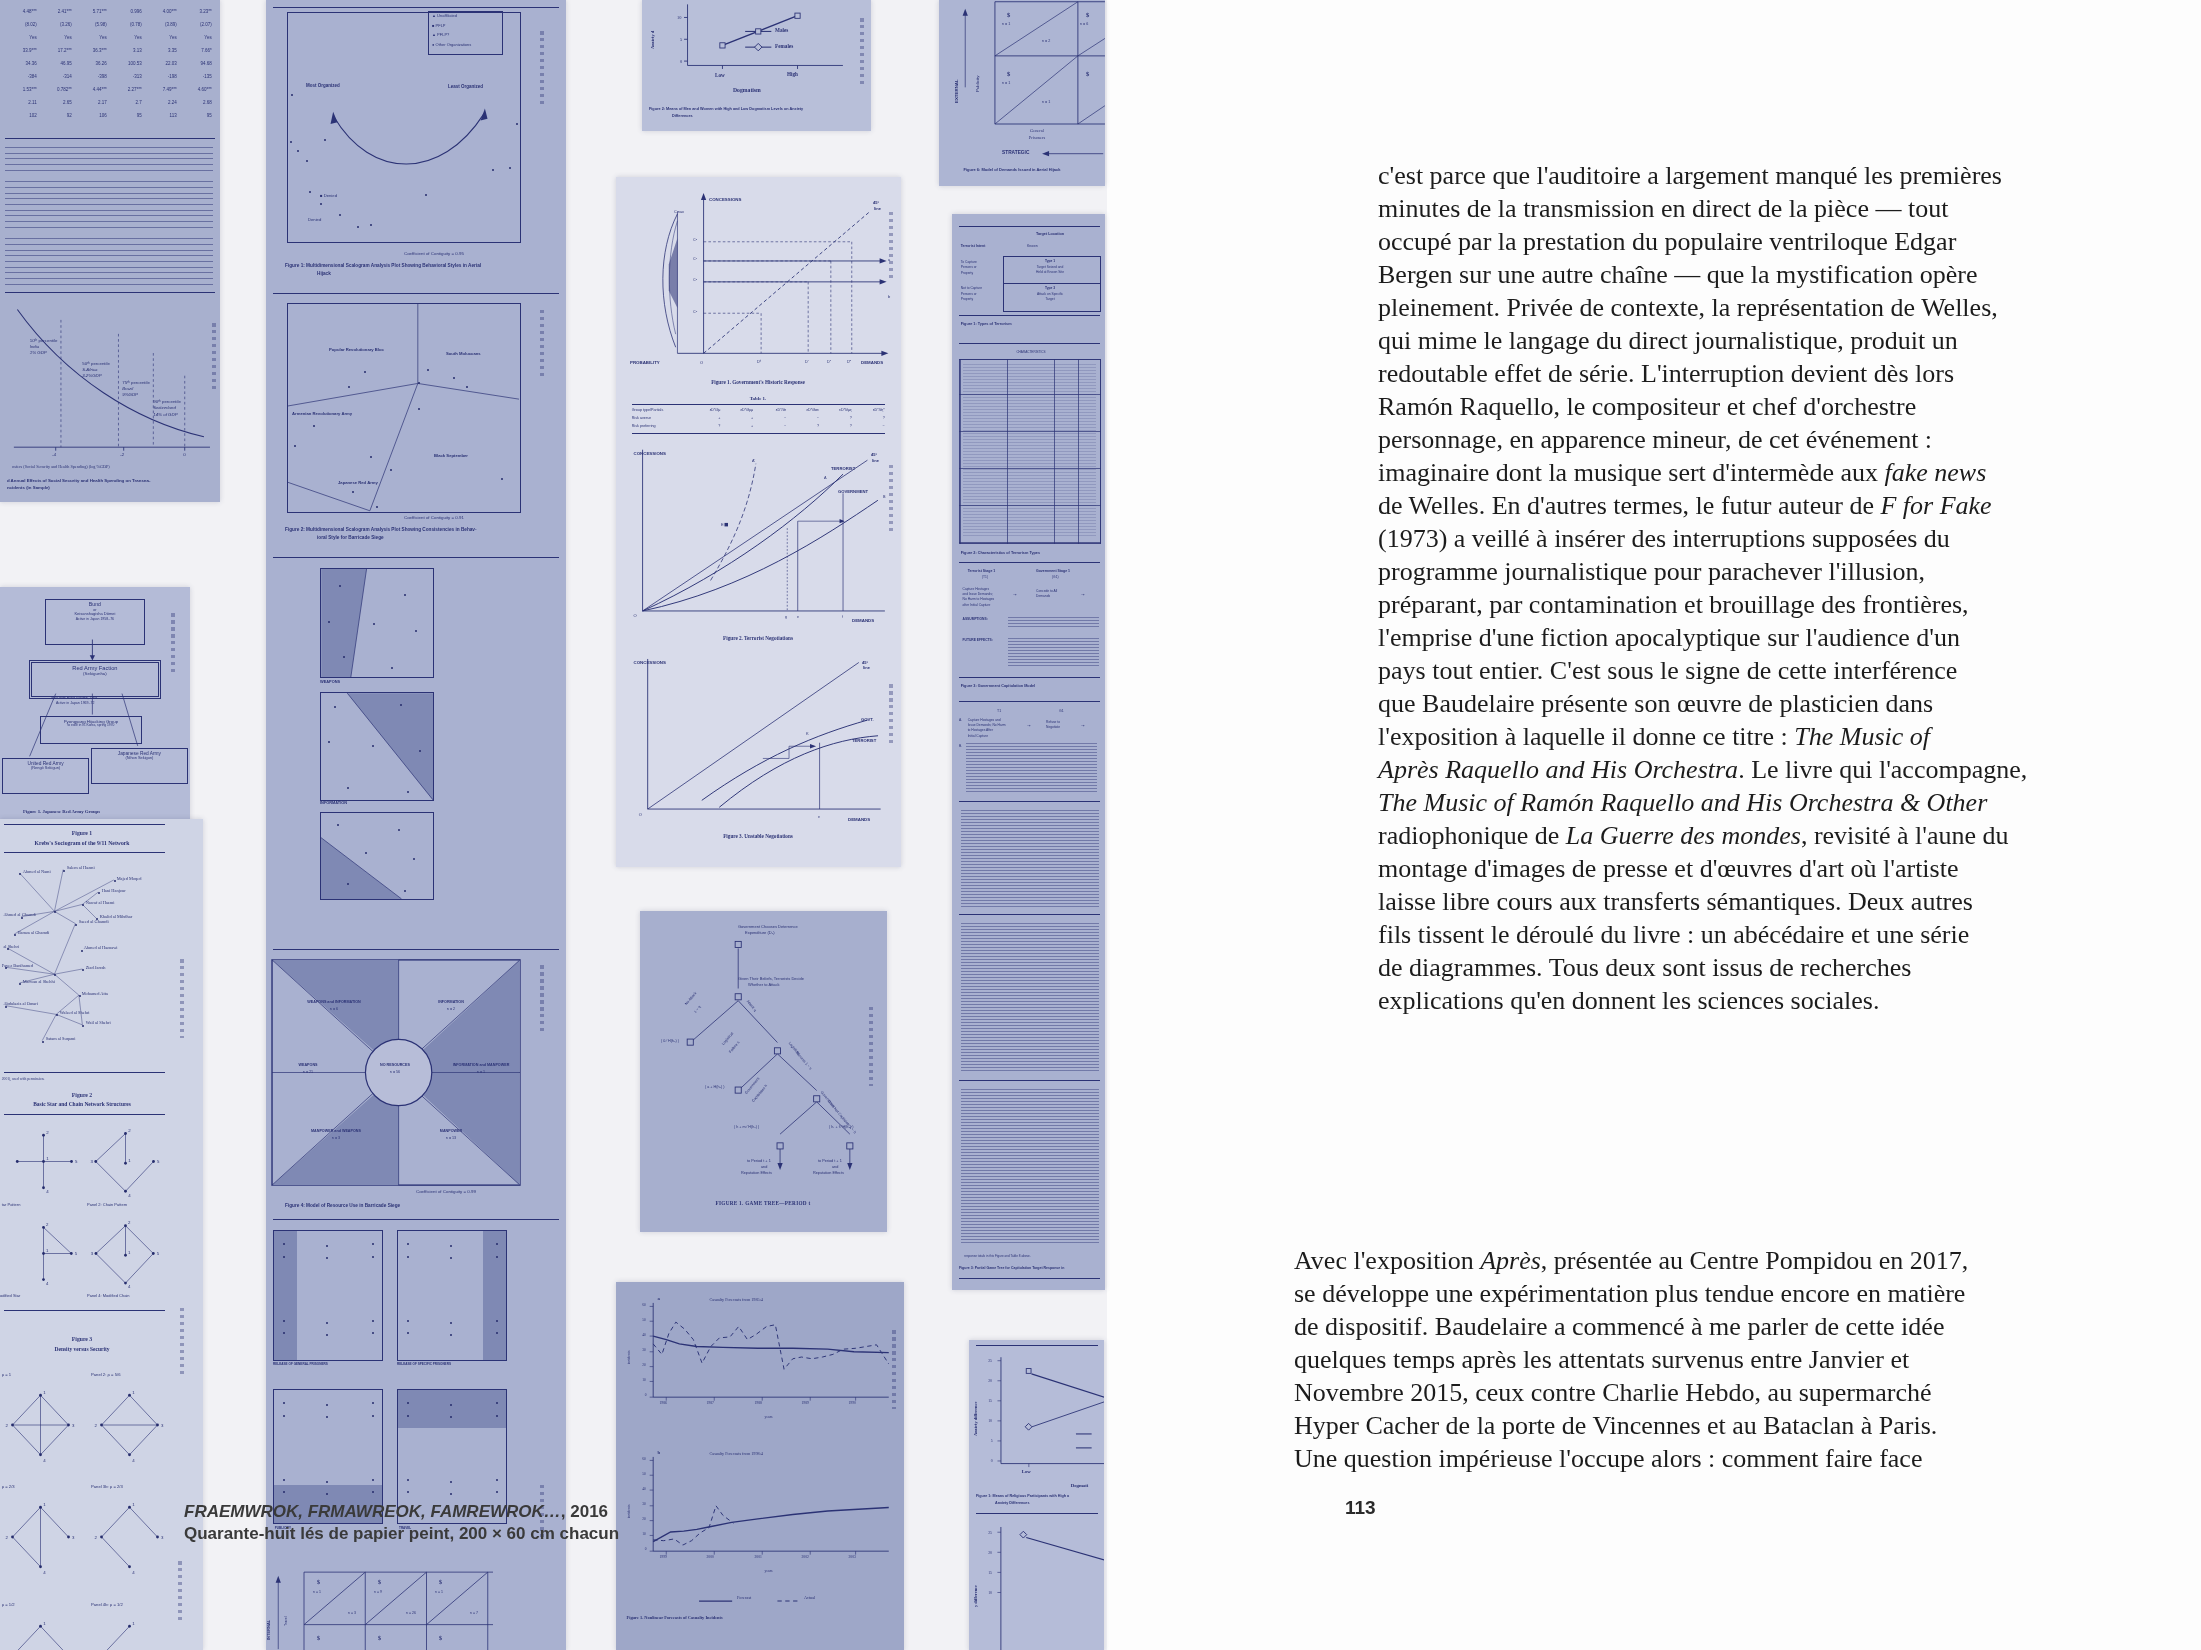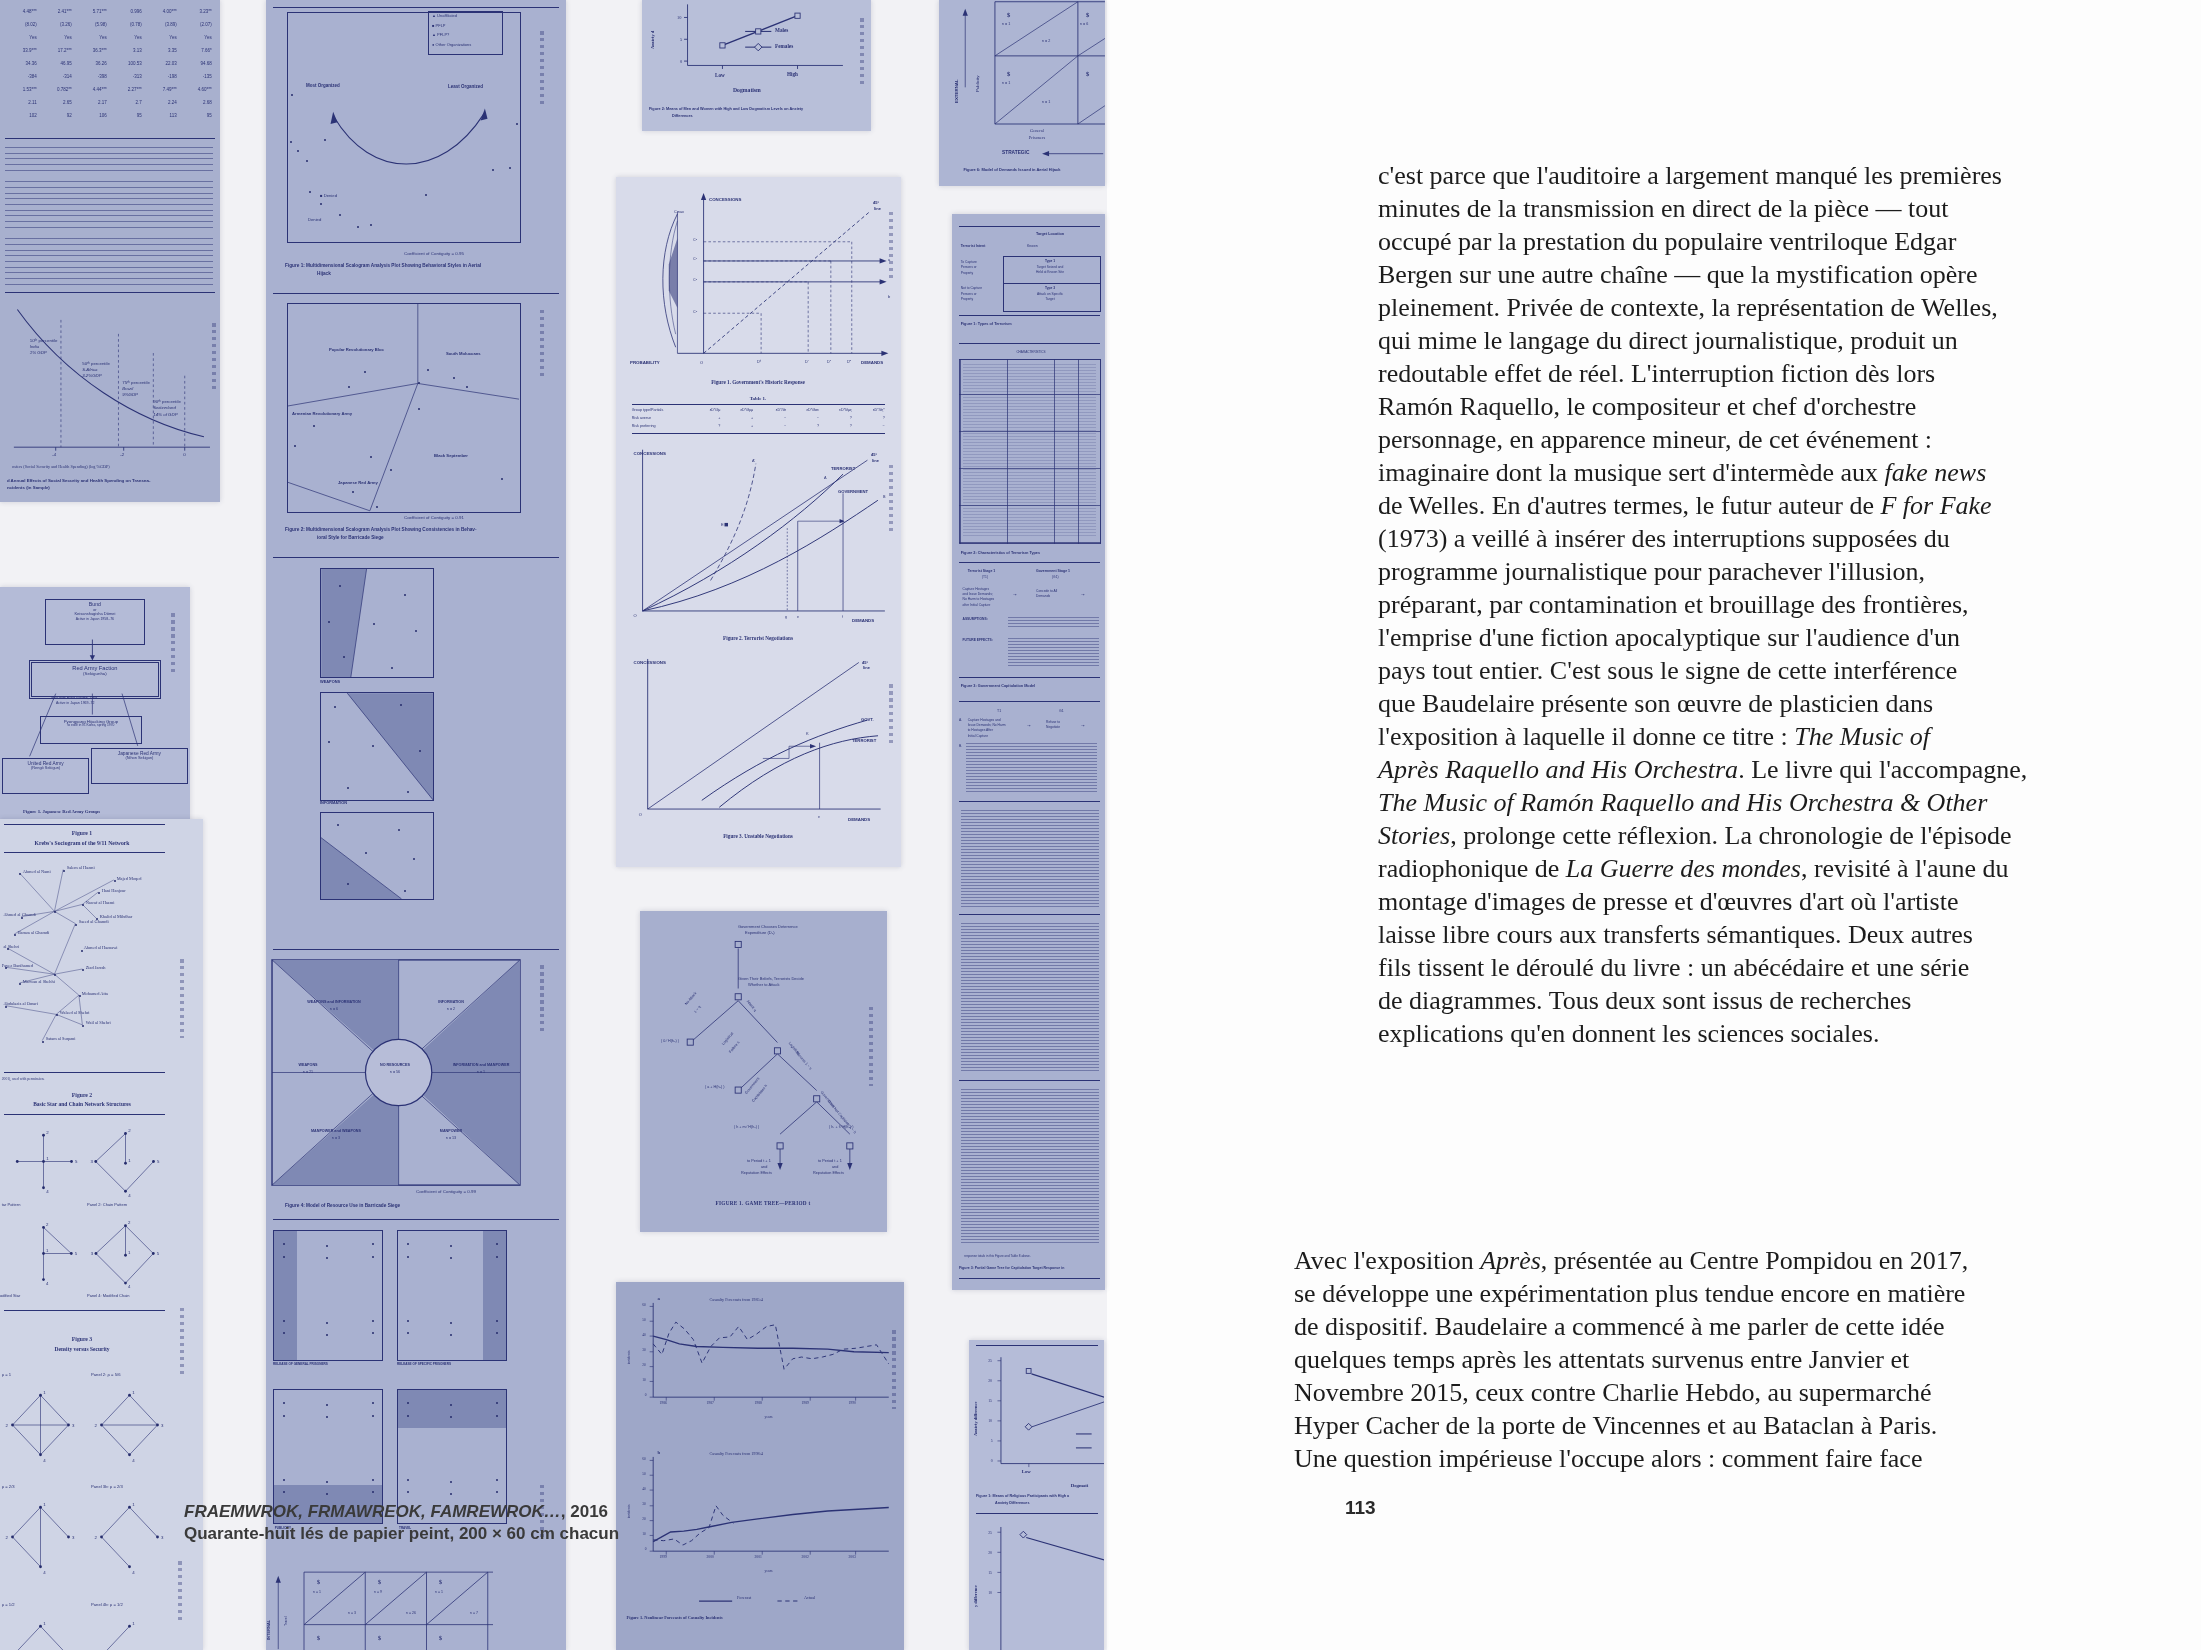--- a/index.html
+++ b/index.html
@@ -1331,35 +1331,34 @@
     </div>
   </div>
 
   <div class="para" style="left:1378px;top:159px;width:699px;">
       <div class="line"><span>c'est parce que l'auditoire a largement manqué les premières</span></div>
       <div class="line"><span>minutes de la transmission en direct de la pièce — tout</span></div>
       <div class="line"><span>occupé par la prestation du populaire ventriloque Edgar</span></div>
       <div class="line"><span>Bergen sur une autre chaîne — que la mystification opère</span></div>
       <div class="line"><span>pleinement. Privée de contexte, la représentation de Welles,</span></div>
       <div class="line"><span>qui mime le langage du direct journalistique, produit un</span></div>
-      <div class="line"><span>redoutable effet de réel. L'interruption fiction dès lors</span></div>
+      <div class="line"><span>redoutable effet de série. L'interruption devient dès lors</span></div>
       <div class="line"><span>Ramón Raquello, le compositeur et chef d'orchestre</span></div>
       <div class="line"><span>personnage, en apparence mineur, de cet événement :</span></div>
       <div class="line"><span>imaginaire dont la musique sert d'intermède aux </span><i>fake news</i></div>
       <div class="line"><span>de Welles. En d'autres termes, le futur auteur de </span><i>F for Fake</i></div>
       <div class="line"><span>(1973) a veillé à insérer des interruptions supposées du</span></div>
       <div class="line"><span>programme journalistique pour parachever l'illusion,</span></div>
       <div class="line"><span>préparant, par contamination et brouillage des frontières,</span></div>
       <div class="line"><span>l'emprise d'une fiction apocalyptique sur l'audience d'un</span></div>
       <div class="line"><span>pays tout entier. C'est sous le signe de cette interférence</span></div>
       <div class="line"><span>que Baudelaire présente son œuvre de plasticien dans</span></div>
       <div class="line"><span>l'exposition à laquelle il donne ce titre : </span><i>The Music of</i></div>
       <div class="line"><i>Après Raquello and His Orchestra</i><span>. Le livre qui l'accompagne,</span></div>
       <div class="line"><i>The Music of Ramón Raquello and His Orchestra &amp; Other</i></div>
-      <div class="line"><i>Stories</i><span>, prolonge cette réflexion. La chronologie de l'épisode</span></div>
       <div class="line"><span>radiophonique de </span><i>La Guerre des mondes</i><span>, revisité à l'aune du</span></div>
       <div class="line"><span>montage d'images de presse et d'œuvres d'art où l'artiste</span></div>
       <div class="line"><span>laisse libre cours aux transferts sémantiques. Deux autres</span></div>
       <div class="line"><span>fils tissent le déroulé du livre : un abécédaire et une série</span></div>
       <div class="line"><span>de diagrammes. Tous deux sont issus de recherches</span></div>
       <div class="line"><span>explications qu'en donnent les sciences sociales.</span></div>
     </div>
   <div class="para" style="left:1294px;top:1244px;width:769px;">
       <div class="line"><span>Avec l'exposition </span><i>Après</i><span>, présentée au Centre Pompidou en 2017,</span></div>
       <div class="line"><span>se développe une expérimentation plus tendue encore en matière</span></div>

